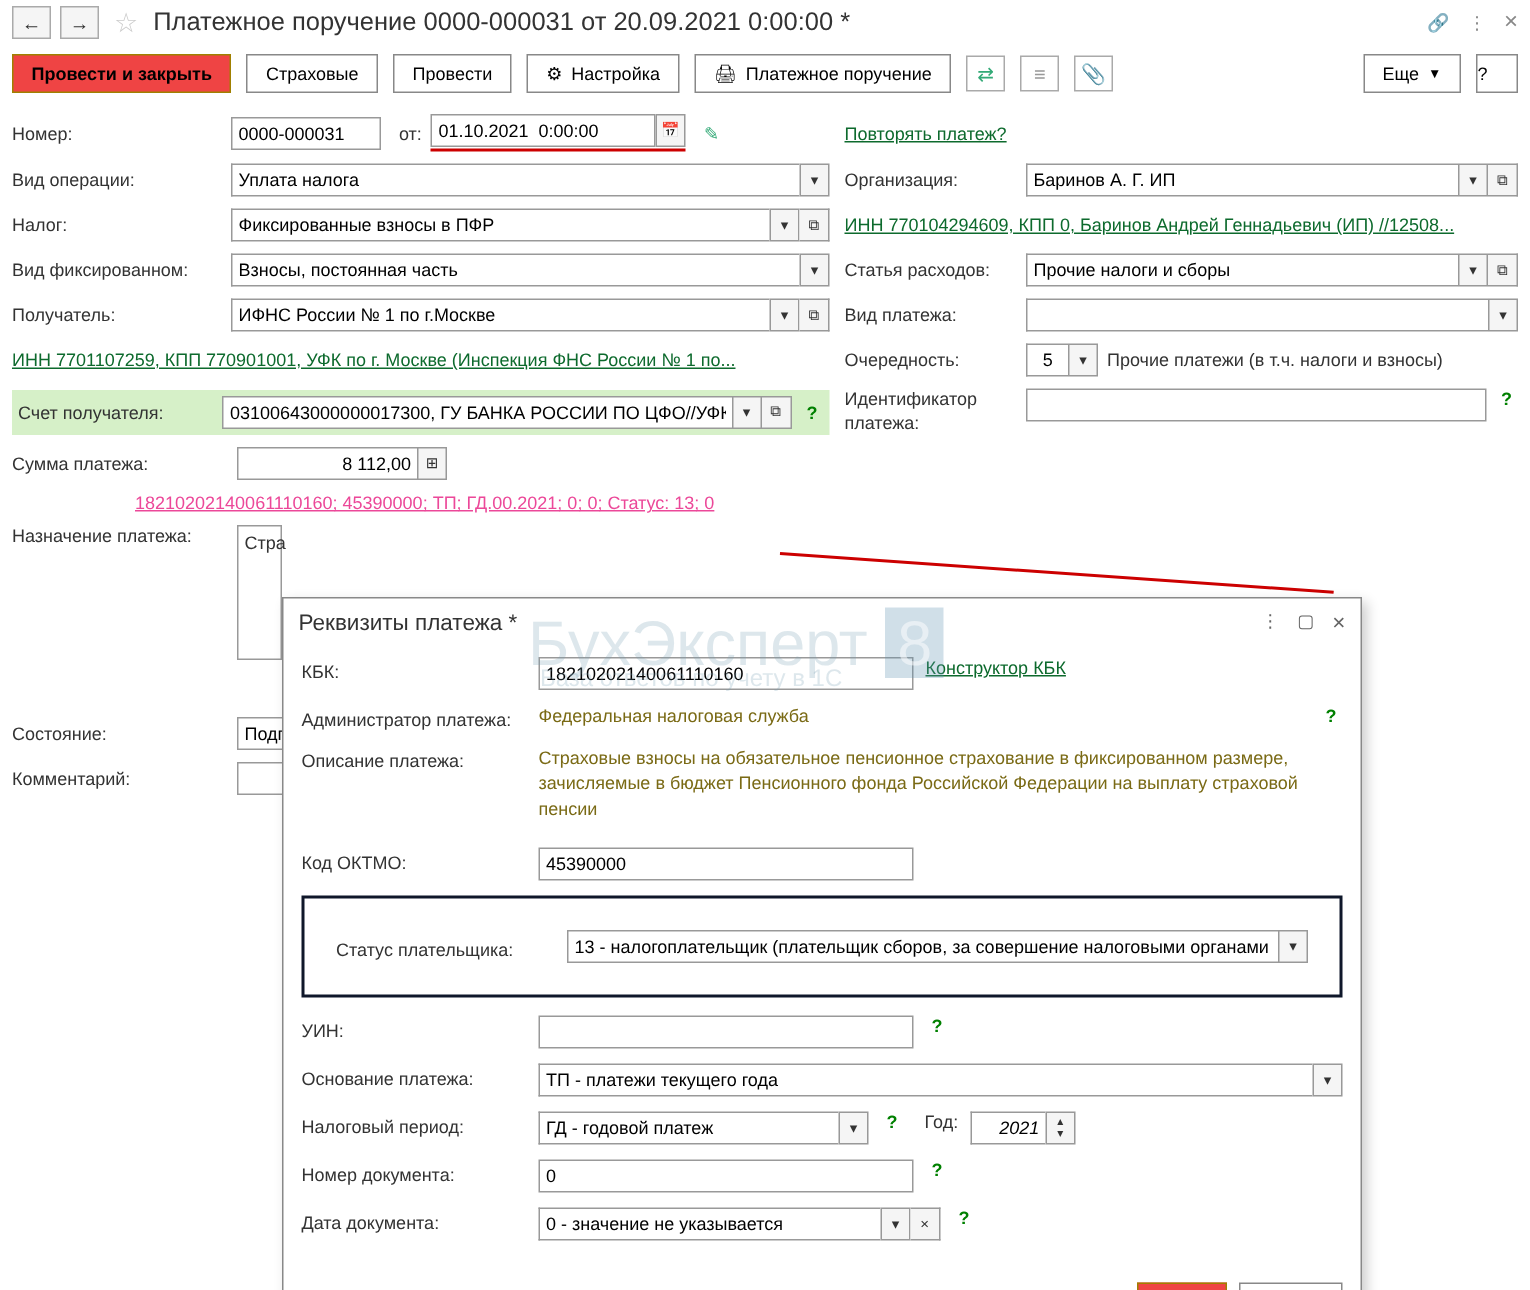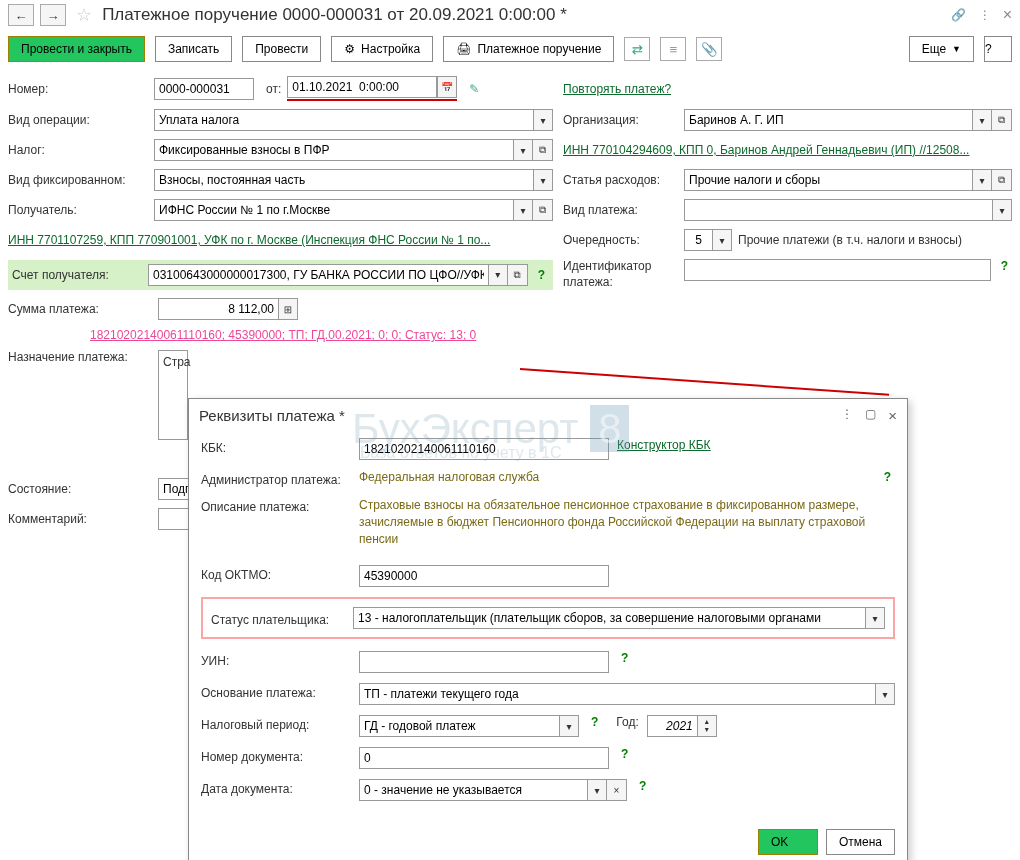--- a/index.html
+++ b/index.html
@@ -58,23 +58,23 @@
   padding: 0 12px;
   border: 1px solid #888;
   background: #fff;
   cursor: pointer;
   display: inline-flex;
   align-items: center;
   gap: 6px;
   font-size: 12px;
 }
 .btn-primary {
-  background: #22c55e;
+  background: #ef4444;
   border: 1px solid #a08000;
-  font-weight: normal;
+  font-weight: bold;
 }
 .btn-more {
   border: 1px solid #888;
 }
 .flex-spacer { flex: 1; }
 .form-body {
   padding: 8px;
 }
 .row {
   display: flex;
@@ -187,25 +187,25 @@
 .modal-body { padding: 6px 12px 10px 12px; }
 .mrow {
   display: flex;
   align-items: flex-start;
   margin-bottom: 10px;
   gap: 8px;
 }
 .mlabel { flex: 0 0 150px; padding-top: 3px; }
 .olive-text { color: #7a6a15; }
 .red-box {
-  border: 2px solid #fca5a5;
-  padding: 8px;
-  display: flex;
-  align-items: center;
-  gap: 0;
+  border: 2px solid #0f172a;
+  padding: 21px;
+  display: flex;
+  align-items: center;
+  gap: 12px;
 }
 .modal-footer {
   display: flex;
   justify-content: flex-end;
   gap: 8px;
   padding: 8px 12px;
 }
 .watermark {
   position: absolute;
   left: 352px;
@@ -246,21 +246,21 @@
   <div class="nav-btn">→</div>
   <span class="star-icon">☆</span>
   <span class="title">Платежное поручение 0000-000031 от 20.09.2021 0:00:00 *</span>
   <span style="color:#888;cursor:pointer;">🔗</span>
   <span style="color:#888;cursor:pointer;padding:0 6px;">⋮</span>
   <span style="color:#888;cursor:pointer;font-size:16px;">×</span>
 </div>
 
 <div class="button-bar">
   <button class="btn btn-primary">Провести и закрыть</button>
-  <button class="btn">Записать</button>
+  <button class="btn">Страховые</button>
   <button class="btn">Провести</button>
   <button class="btn">
     <span>⚙</span>
     <span>Настройка</span>
   </button>
   <button class="btn">
     <span>🖨</span>
     <span>Платежное поручение</span>
   </button>
   <button class="icon-btn">

